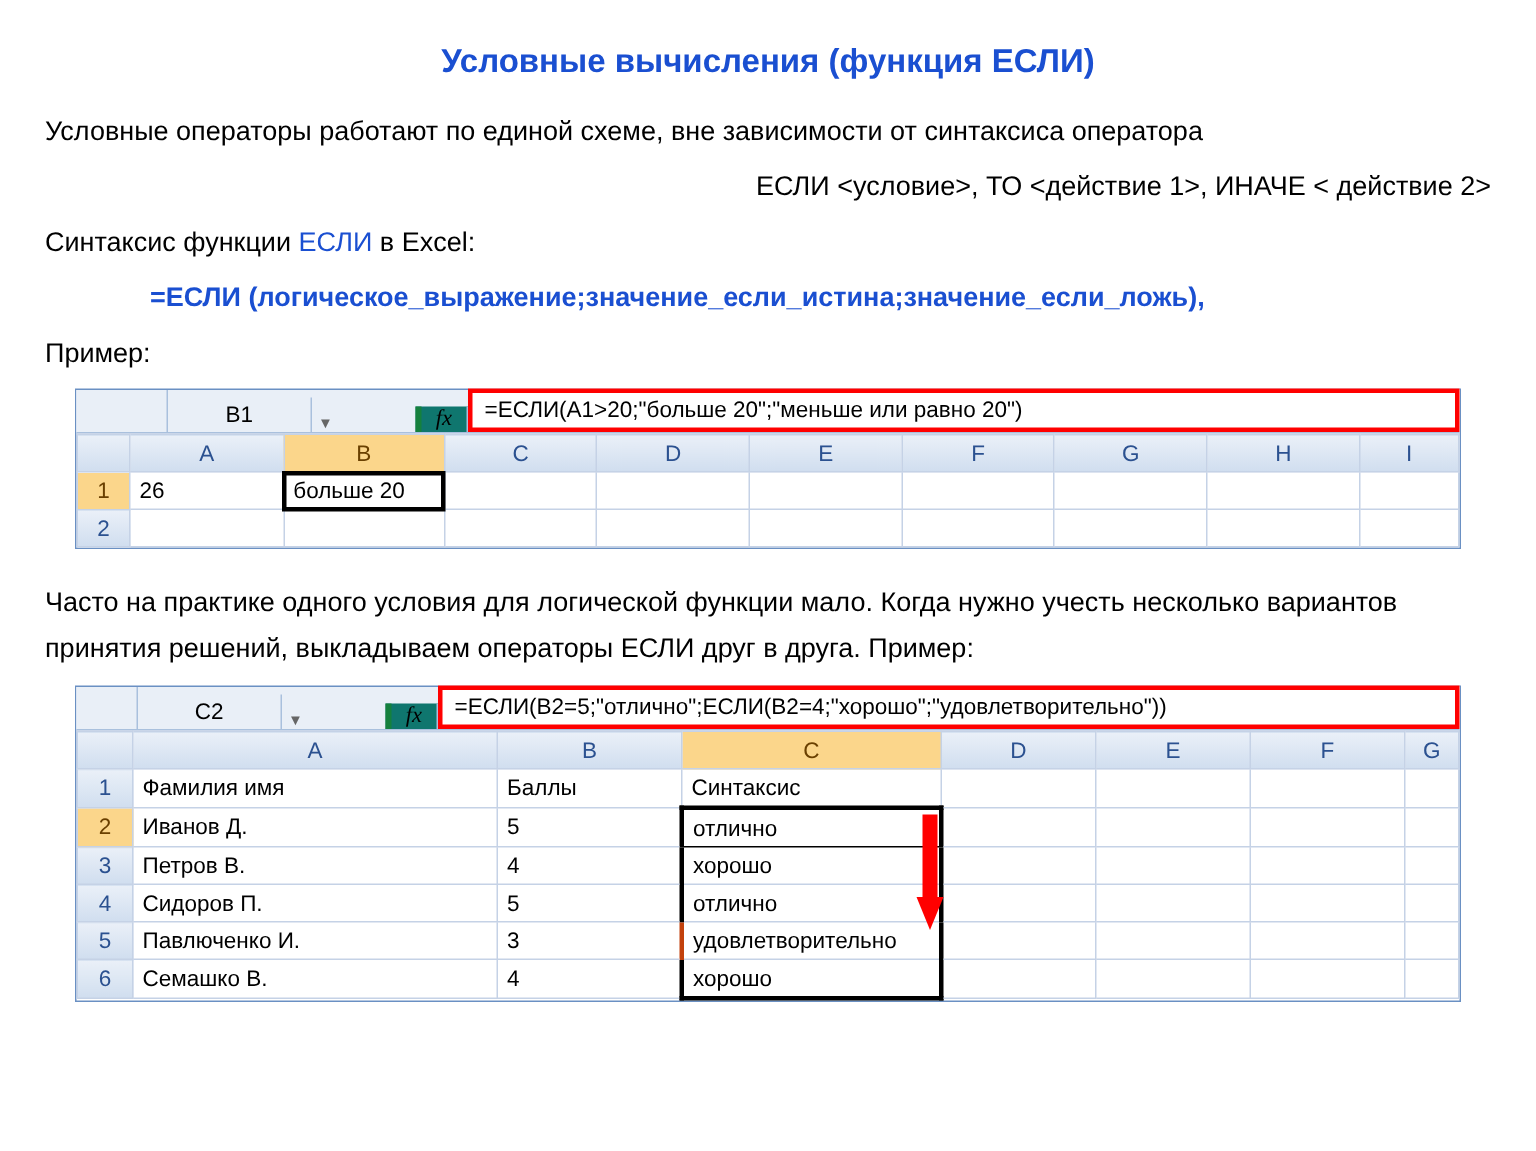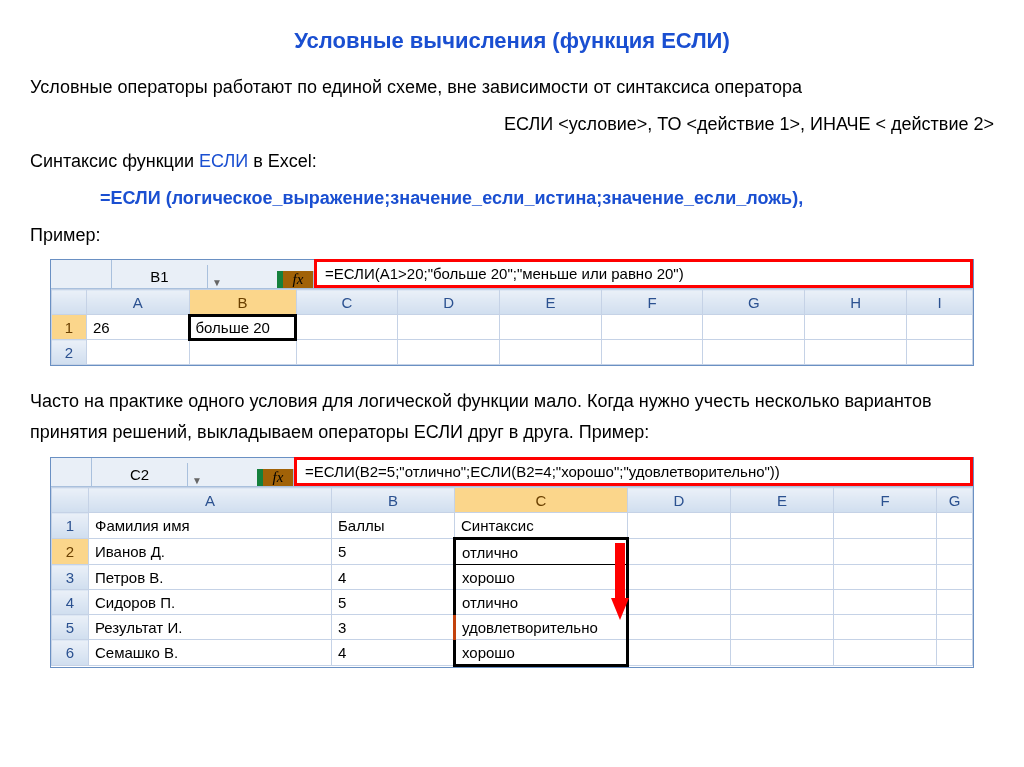--- a/index.html
+++ b/index.html
@@ -52,23 +52,23 @@
   font-size: 10px;
   padding-top: 6px;
 }
 .fx-btn {
   width: 30px;
   display: flex;
   align-items: center;
   justify-content: center;
   font-style: italic;
   font-family: "Times New Roman", serif;
-  border-left: 6px solid #15803d;
+  border-left: 4px solid #15803d;
   border-right: 1px solid #a9c0dd;
-  background: #a16207;
+  background: #0f766e;
 }
 .cancel-check { width: 50px; background: #e9eff7; border-right: 1px solid #a9c0dd; }
 .formula-input {
   flex: 1;
   padding: 3px 8px;
   background: #fff;
   border: 3px solid #ff0000;
   box-sizing: border-box;
   display: flex;
   align-items: center;
@@ -252,21 +252,21 @@
       <td>Сидоров П.</td>
       <td class="right-txt">5</td>
       <td style="border-left:3px solid #000;border-right:3px solid #000">отлично</td>
       <td></td>
           <td></td>
           <td></td>
           <td></td>
     </tr>
     <tr>
       <th class="row-h">5</th>
-      <td>Результат И.</td>
+      <td>Павлюченко И.</td>
       <td class="right-txt">3</td>
       <td style="border-left:3px solid #c2410c;border-right:3px solid #000">удовлетворительно</td>
       <td></td>
           <td></td>
           <td></td>
           <td></td>
     </tr>
     <tr>
       <th class="row-h">6</th>
       <td>Семашко В.</td>

